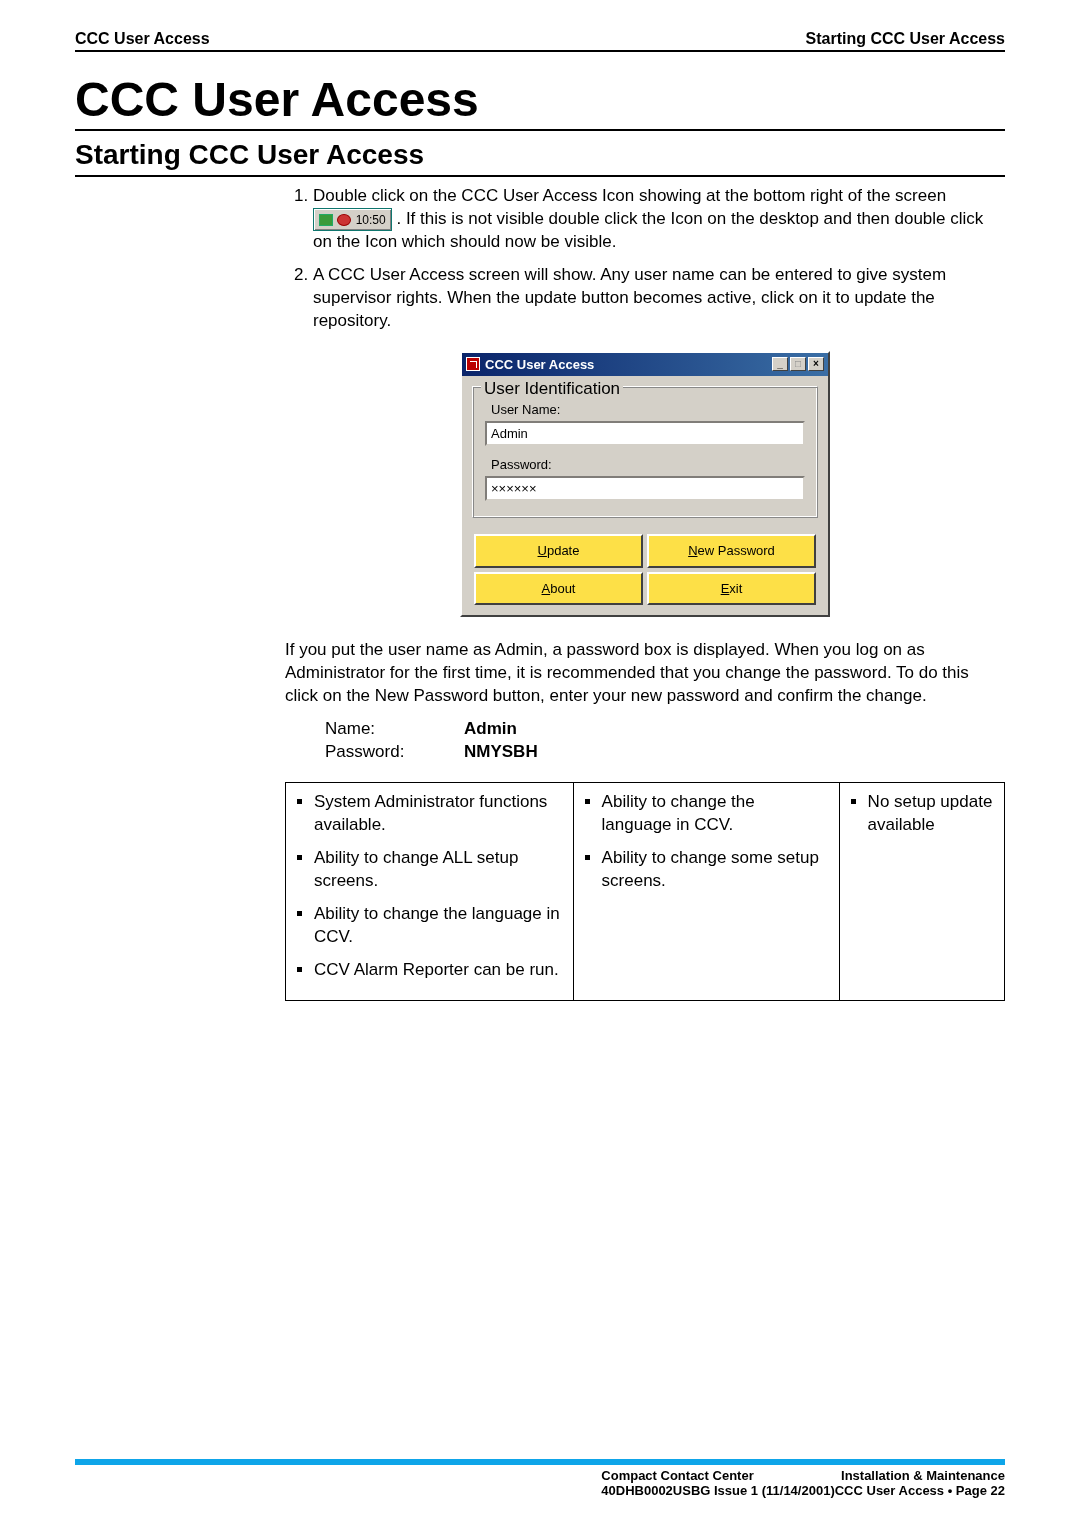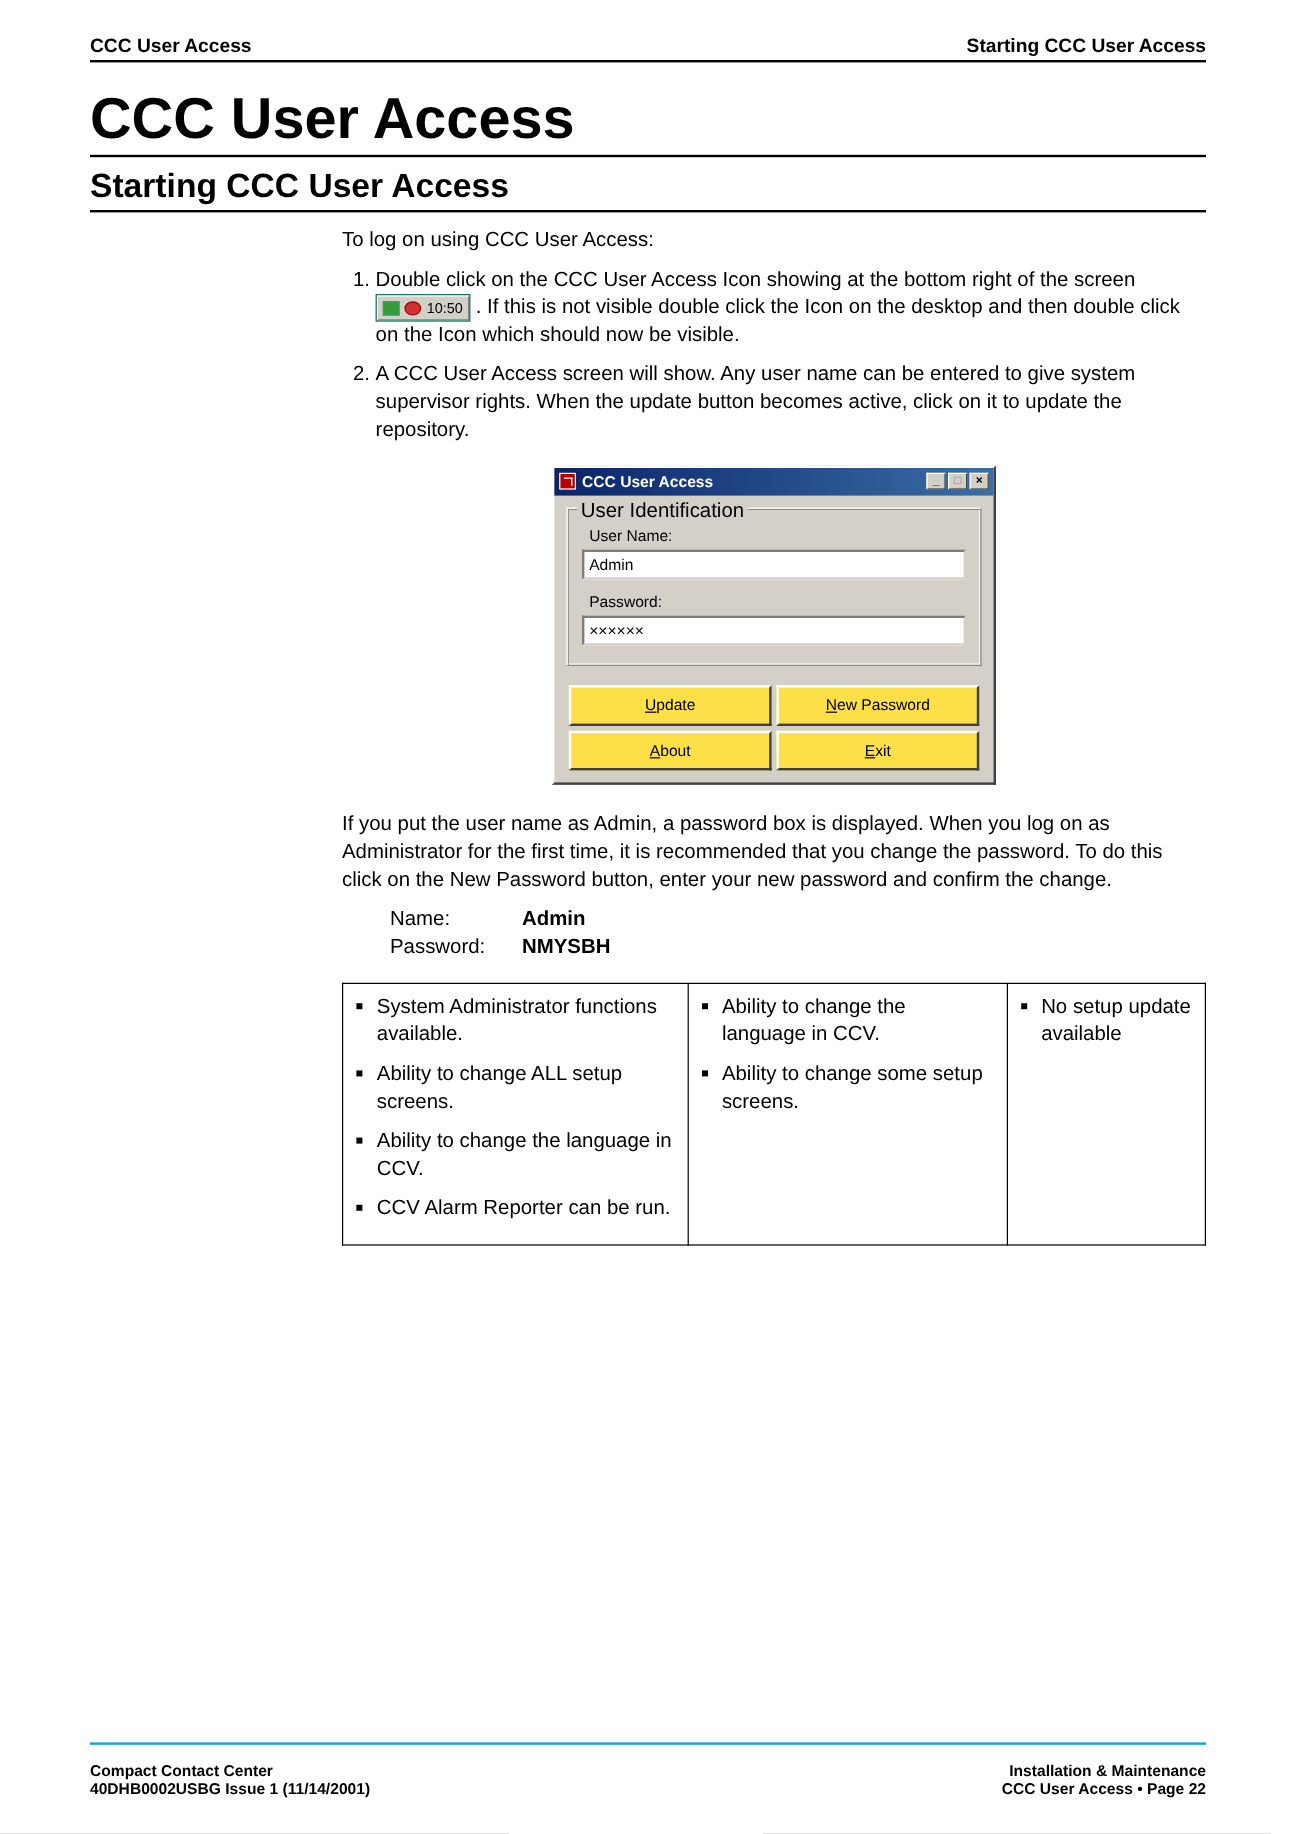--- a/index.html
+++ b/index.html
@@ -157,64 +157,63 @@
     border-right-color: #404040;
     border-bottom-color: #404040;
     padding: 6px 4px;
     text-align: center;
     font-size: 13px;
     margin: 2px;
   }
   .dlgbtn u { text-decoration: underline; }
   .para { margin: 10px 0; }
   .creds { margin: 10px 0 18px 40px; }
-  .creds .row { display: flex; }
+  .creds .row { display: flex; gap: 29px; }
   .creds .k { width: 110px; }
   .creds .v { font-weight: bold; }
   table.rights {
     border-collapse: collapse;
     width: 100%;
     margin-top: 4px;
   }
   table.rights th, table.rights td {
     border: 1px solid #000;
     padding: 8px 10px;
     vertical-align: top;
     font-size: 17px;
   }
   table.rights th { font-weight: bold; text-align: center; }
   table.rights ul { margin: 0; padding-left: 18px; list-style: square; }
   table.rights li { margin-bottom: 10px; }
   .ftr {
     margin-top: auto;
-    border-top: 2px solid #0ea5e9;
-    padding-top: 14px;
+    border-top: 6px solid #0ea5e9;
+    padding-top: 3px;
     display: flex;
-    justify-content: space-between;
+    justify-content: flex-end;
     font-size: 13px;
     font-weight: bold;
   }
   .ftr .r { text-align: right; }
 </style>
 </head>
 <body>
 
 <div class="page">
   <div class="hdr">
     <span>CCC User Access</span>
     <span>Starting CCC User Access</span>
   </div>
 
   <h1>CCC User Access</h1>
   <div class="h2wrap">
       <h2>Starting CCC User Access</h2>
     </div>
 
   <div class="body">
-    <div class="para">To log on using CCC User Access:</div>
 
     <ol class="steps">
       <li>
         <span>Double click on the CCC User Access Icon showing at the bottom right of the screen </span>
         <span class="tray">
           <span class="ic ic1"></span>
           <span class="ic ic2"></span>
           <span class="t">10:50</span>
         </span>
         <span>. If this is not visible double click the Icon on the desktop and then double click on the Icon which should now be visible.</span>

